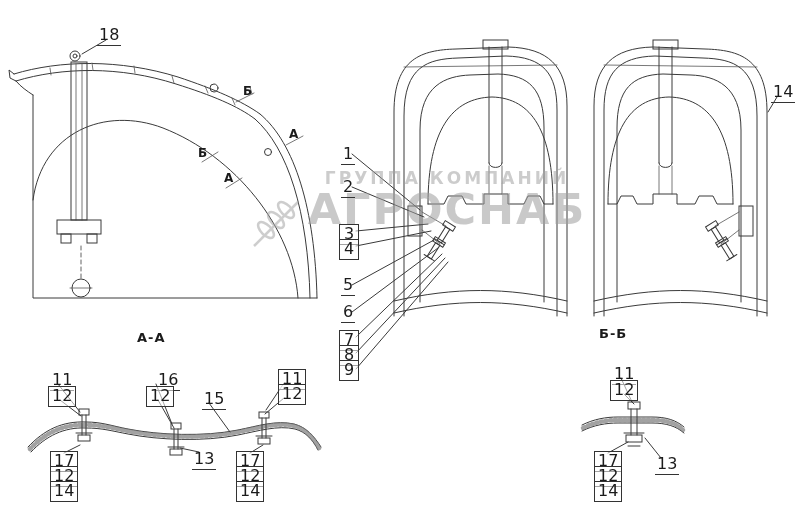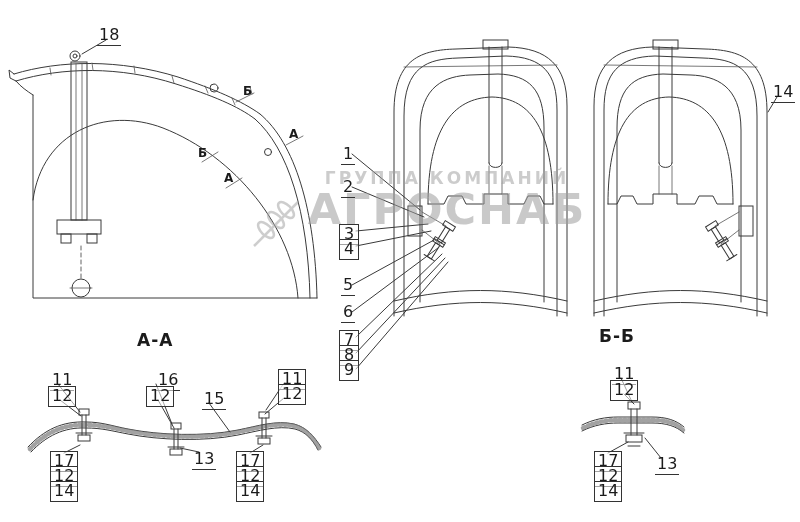--- a/index.html
+++ b/index.html
@@ -13,21 +13,21 @@
   .wm{position:absolute;left:250px;top:168px;width:352px;z-index:2;opacity:.55;pointer-events:none;}
   .wm .txt{margin-left:52px;width:290px;text-align:center;color:#a3a3a3;}
   .wm .l1{font-size:17px;font-weight:bold;letter-spacing:3px;white-space:nowrap;}
   .wm .l2{font-size:43px;font-weight:bold;letter-spacing:2px;line-height:1.0;color:#9e9e9e;white-space:nowrap;}
   .wm .l3{font-size:36px;font-weight:bold;letter-spacing:5px;line-height:1.1;margin-left:28px;white-space:nowrap;
           color:rgba(190,190,190,.25);-webkit-text-stroke:1.5px #a8a8a8;}
   .wm svg{position:absolute;left:-6px;top:24px;}
   .lbl{position:absolute;z-index:3;font-size:16px;line-height:1.15;color:#1b1b1b;min-width:10px;text-align:center;}
   .u{border-bottom:1px solid #333;padding:0 2px 1px 2px;}
   .box{border:1px solid #333;padding:0 3px 1px 3px;min-width:12px;background:rgba(255,255,255,.55);}
-  .sec{position:absolute;z-index:3;font-size:17px;letter-spacing:1px;color:#1b1b1b;font-weight:bold;}
+  .sec{position:absolute;z-index:3;font-size:13px;letter-spacing:1px;color:#1b1b1b;font-weight:bold;}
   .mark{position:absolute;z-index:3;font-size:12px;color:#1b1b1b;font-weight:bold;}
 </style>
 </head>
 <body>
 
 <div class="canvas">
 
   <svg class="art" width="800" height="522">
 
     <g>

